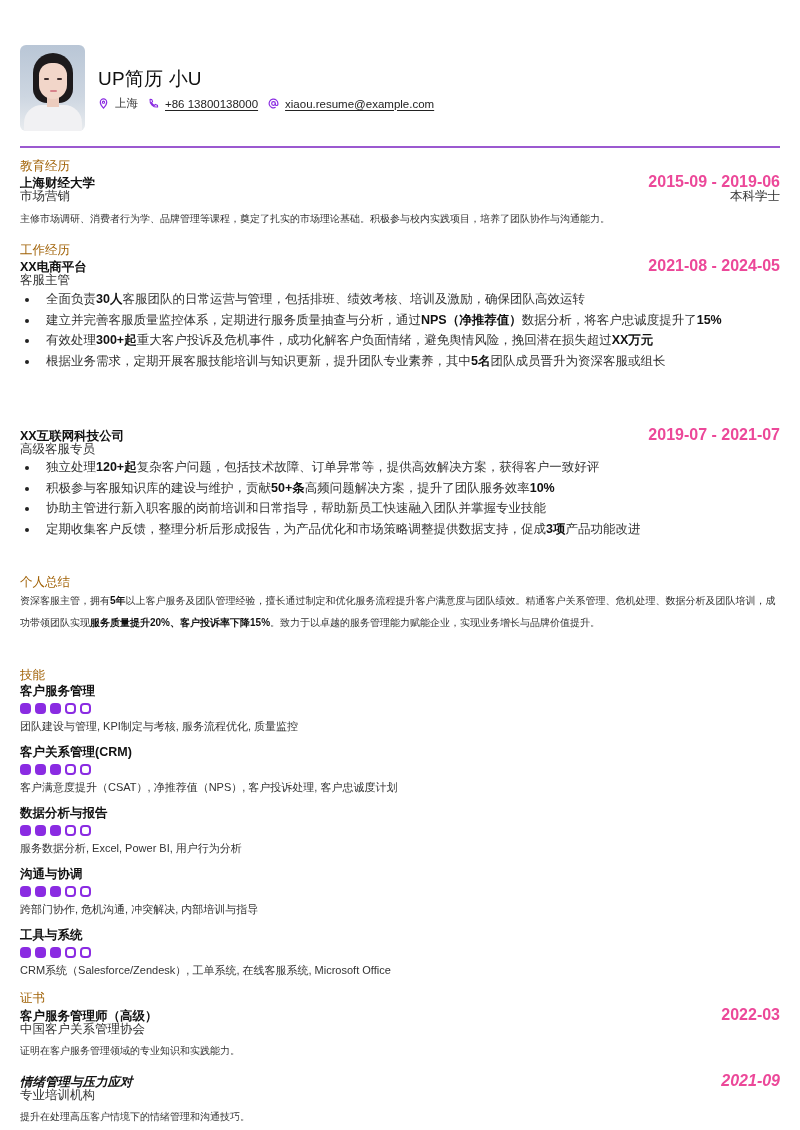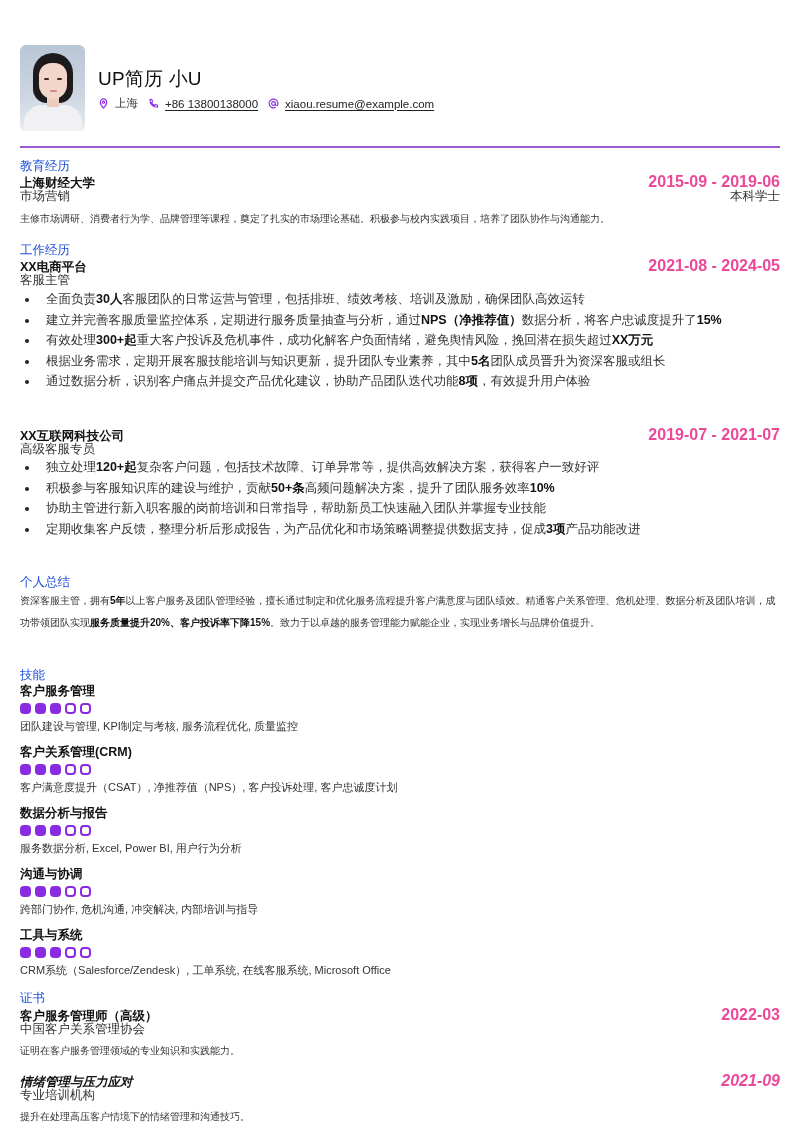--- a/index.html
+++ b/index.html
@@ -30,21 +30,21 @@
 
   .name { position: absolute; left: 78px; top: 21px; font-size: 19px; font-weight: 500; color: #111111; letter-spacing: 0.2px; }
   .contacts { position: absolute; left: 78px; top: 51px; display: flex; align-items: center; font-size: 11.5px; color: #333333; }
   .contacts .ico { width: 11px; height: 11px; margin-right: 6px; display: inline-block; }
   .contacts .item { display: flex; align-items: center; margin-right: 10px; }
   .contacts .link { text-decoration: underline; text-underline-offset: 2px; color: #222; }
 
   .divider { position: absolute; left: 0; top: 146px; width: 760px; height: 1.5px; background: #9b59d0; }
 
   
-  .sec-title { position: absolute; left: 0; font-size: 12.5px; color: #1d4ed8; font-weight: 500; }
+  .sec-title { position: absolute; left: 0; font-size: 12.5px; color: #a16207; font-weight: 500; }
   .row { position: absolute; left: 0; width: 760px; display: flex; justify-content: space-between; align-items: baseline; }
   .b { font-weight: 700; color: #111111; }
   .org { font-size: 12.5px; font-weight: 700; color: #111111; }
   .date { font-size: 16px; font-weight: 700; color: #ec4899; }
   .sub { font-size: 12.5px; color: #333333; }
   .para { position: absolute; left: 0; width: 760px; font-size: 10px; color: #333333; line-height: 24px; }
 
   ul.bullets { position: absolute; left: 0; width: 760px; list-style: none; }
   ul.bullets li { position: relative; padding-left: 26px; height: 20.5px; line-height: 20.5px; font-size: 12.5px; color: #333333; }
   ul.bullets li::before { content: ""; position: absolute; left: 5px; top: 9px; width: 4px; height: 4px; border-radius: 50%; background: #222; }
@@ -115,21 +115,20 @@
     <span class="date">2021-08 - 2024-05</span>
   </div>
   <div class="row" style="top:272px">
     <span class="sub">客服主管</span>
   </div>
   <ul class="bullets" style="top:289px">
       <li>全面负责<span class="b">30人</span>客服团队的日常运营与管理，包括排班、绩效考核、培训及激励，确保团队高效运转</li>
       <li>建立并完善客服质量监控体系，定期进行服务质量抽查与分析，通过<span class="b">NPS（净推荐值）</span>数据分析，将客户忠诚度提升了<span class="b">15%</span></li>
       <li>有效处理<span class="b">300+起</span>重大客户投诉及危机事件，成功化解客户负面情绪，避免舆情风险，挽回潜在损失超过<span class="b">XX万元</span></li>
       <li>根据业务需求，定期开展客服技能培训与知识更新，提升团队专业素养，其中<span class="b">5名</span>团队成员晋升为资深客服或组长</li>
-      <li>通过数据分析，识别客户痛点并提交产品优化建议，协助产品团队迭代功能<span class="b">8项</span>，有效提升用户体验</li>
     </ul>
 
   <div class="row" style="top:426px">
     <span class="org">XX互联网科技公司</span>
     <span class="date">2019-07 - 2021-07</span>
   </div>
   <div class="row" style="top:441px">
     <span class="sub">高级客服专员</span>
   </div>
   <ul class="bullets" style="top:457px">

